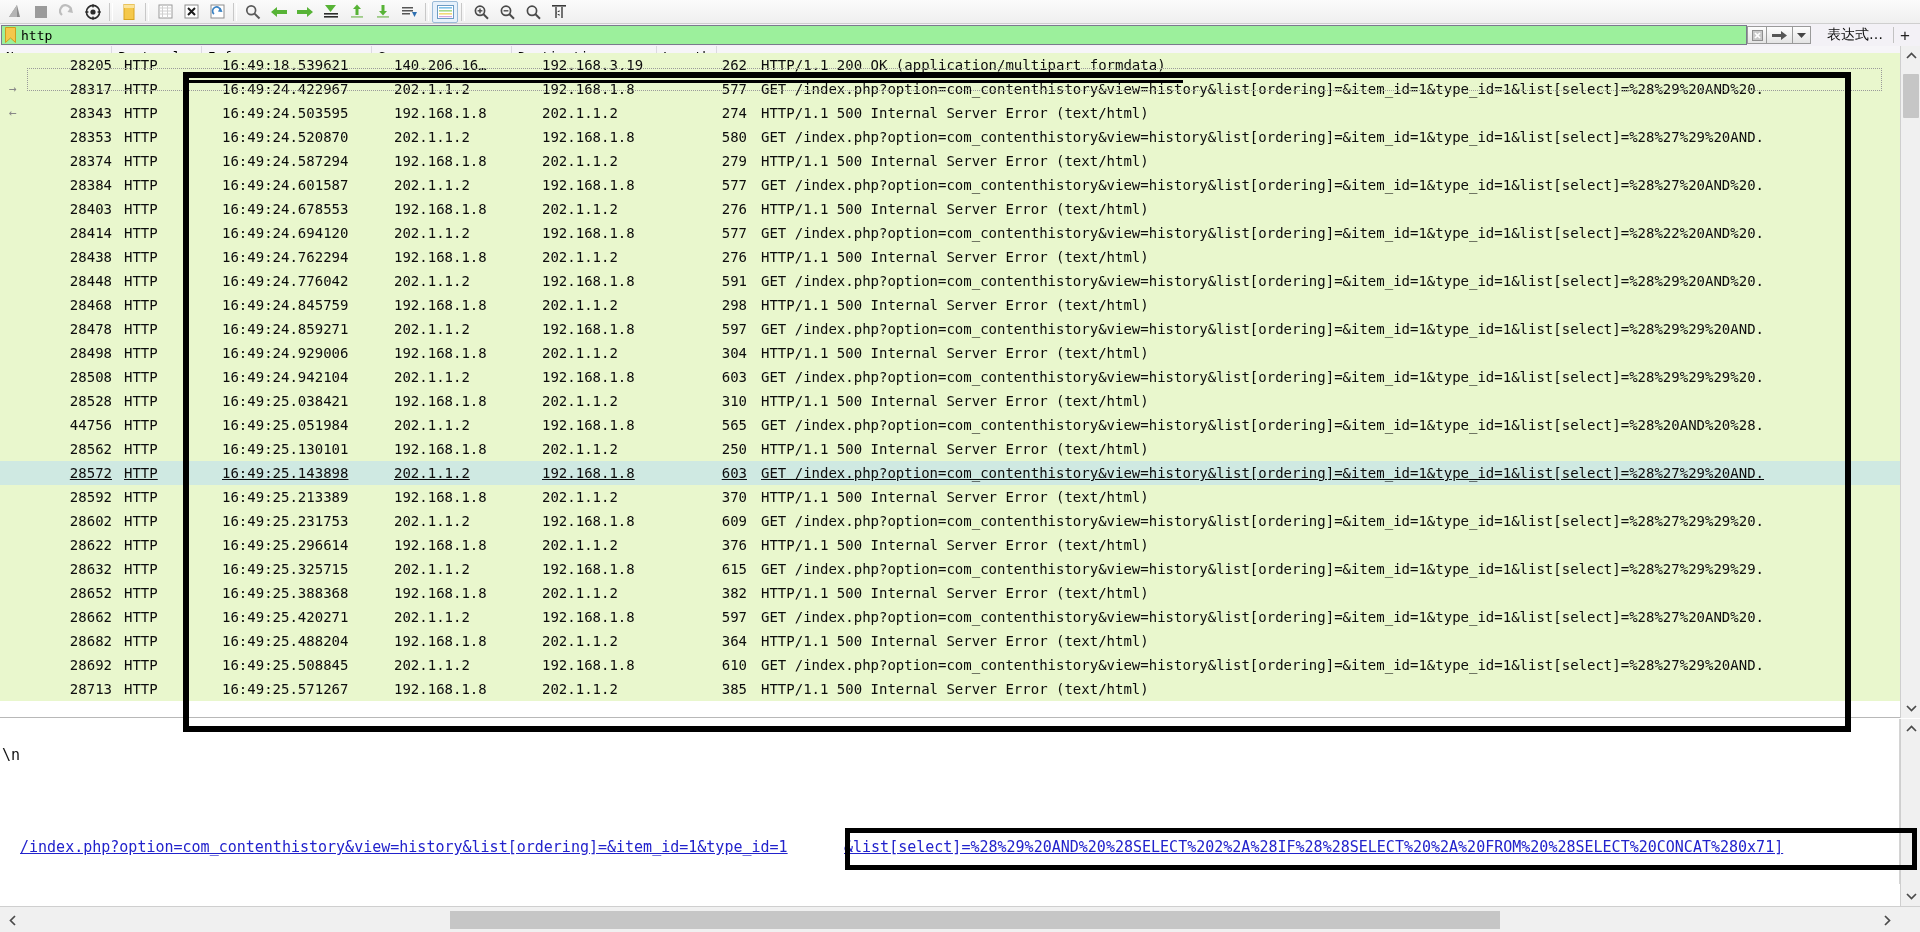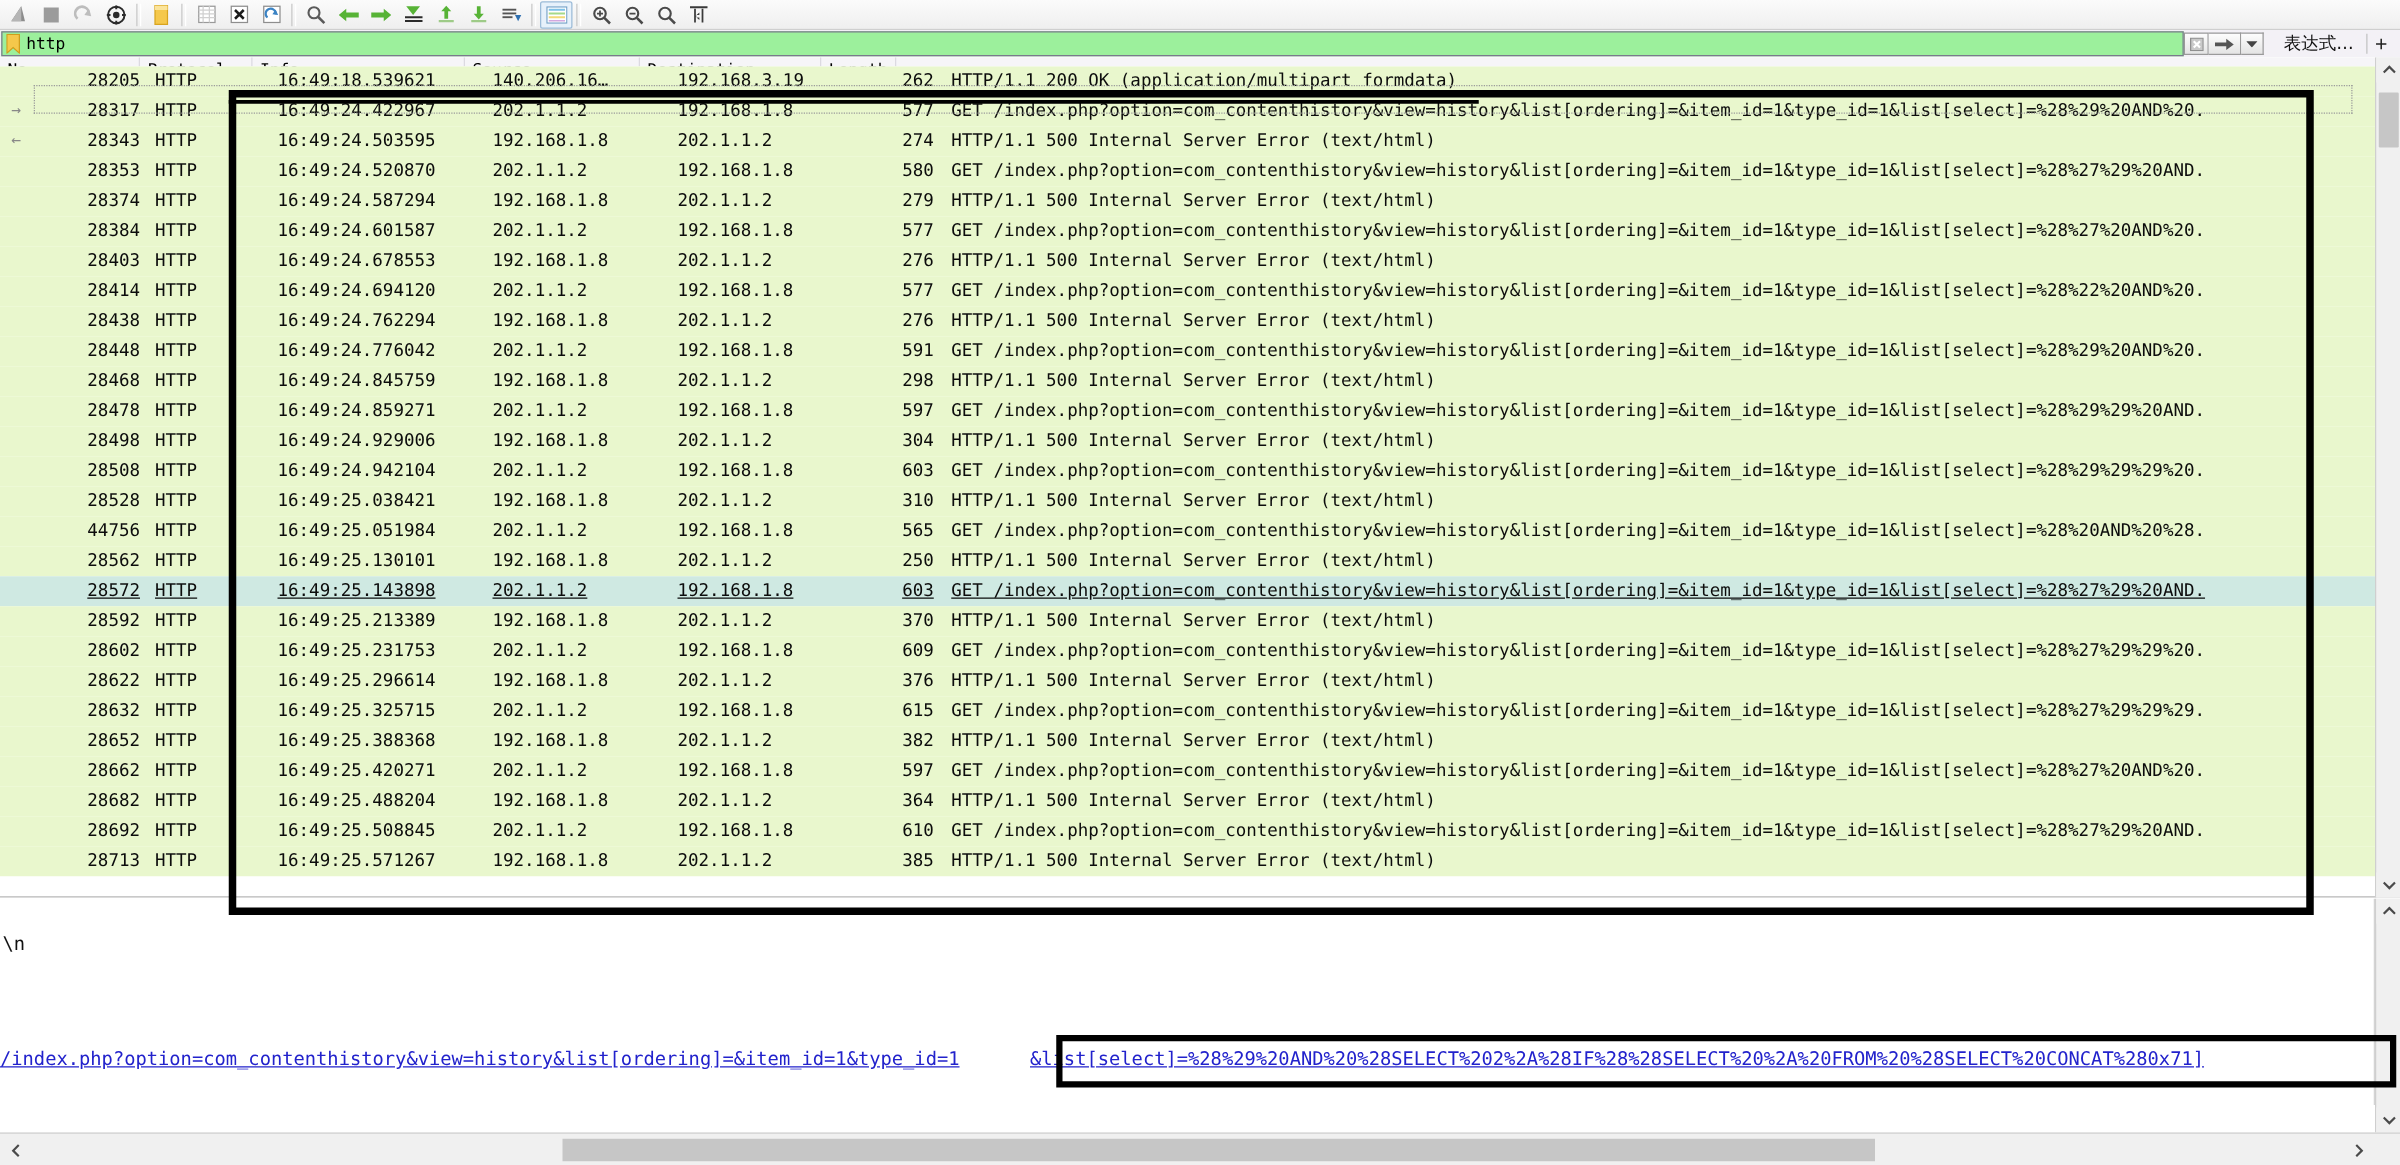--- a/index.html
+++ b/index.html
@@ -207,21 +207,21 @@
   }
   .urlline {
     position: absolute; left: 0px; top: 833px;
     width: 1920px; height: 28px;
     font-family: "DejaVu Sans Mono", monospace;
     font-size: 15px;
     color: #2222cc;
     white-space: nowrap;
     line-height: 28px;
   }
-  .urlline span { text-decoration: underline; }
+  .urlline span { text-decoration: underline; padding-left: 20px; }
   .url-part-a { position:absolute; left: 0px; top: 0; }
   .url-part-b { position:absolute; left: 824px; top: 0; }
 
   .detail-vscroll {
     position:absolute; right:0; top:0;
     width:20px; height:187px;
     background:#f0f0f0; border-left:1px solid #cfcfcf;
     box-sizing:border-box;
   }
   .detail-vscroll .vs-btn.bottom { bottom: 0; }

